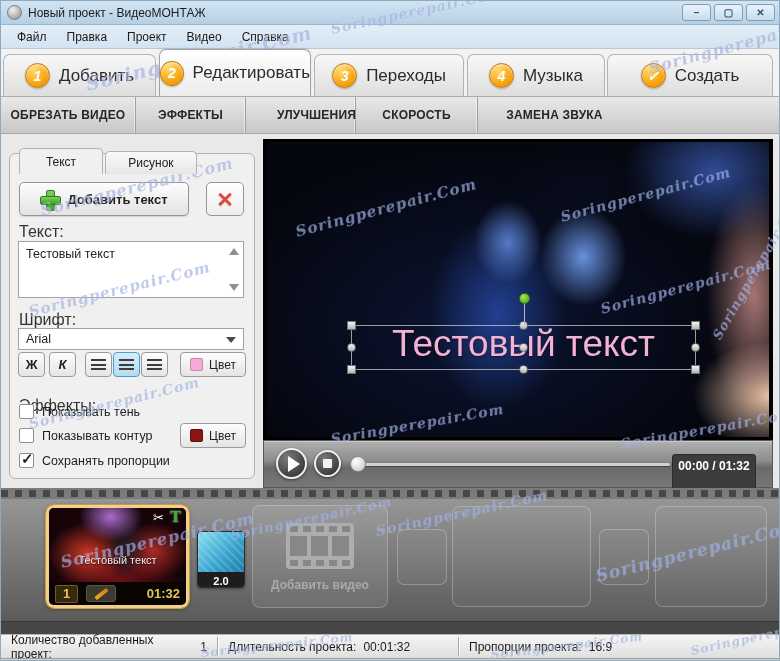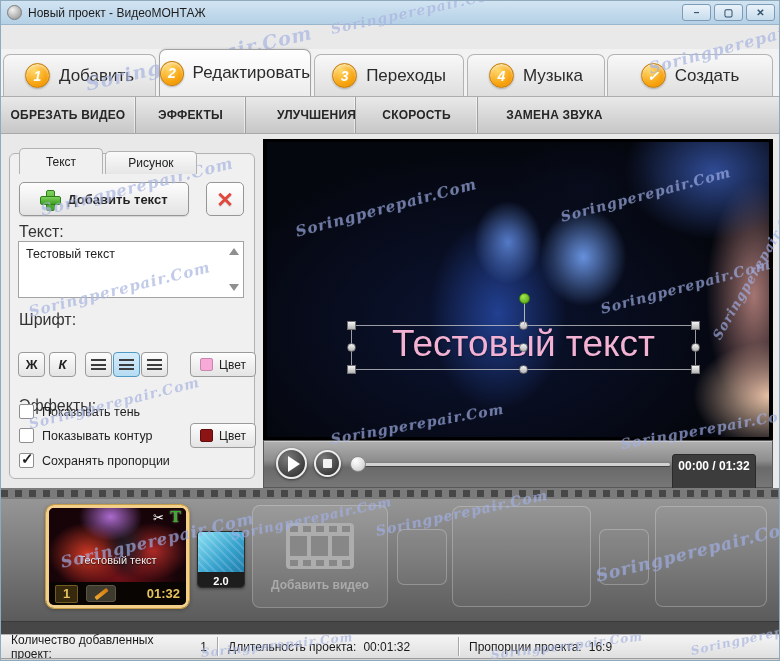--- a/index.html
+++ b/index.html
@@ -87,21 +87,21 @@
     border:1px solid #a3a3a3; font-size:12.5px; color:#222; display:flex; align-items:center; padding-left:7px; }
   .selarr{ position:absolute; right:7px; top:8px; width:0; height:0;
     border-left:5px solid transparent; border-right:5px solid transparent; border-top:6px solid #4a4a4a; }
 
   .fmtbtn{ position:absolute; top:351px; width:27px; height:25px; border:1px solid #9a9a9a; border-radius:4px;
     background:linear-gradient(#fdfdfd,#e4e4e4); display:flex; align-items:center; justify-content:center;
     font-size:13px; color:#222; }
   .fmtbtn.on{ background:linear-gradient(#d6ecfa,#b5dcf2); border-color:#509bc6; }
   .iconlines{ width:15px; height:11px;
     background:repeating-linear-gradient(to bottom,#3c3c3c 0 2px, transparent 2px 4.6px); }
-  .colorbtn{ position:absolute; left:189px; width:66px; height:25px; border:1px solid #9a9a9a; border-radius:4px;
+  .colorbtn{ position:absolute; left:179px; width:66px; height:25px; border:1px solid #9a9a9a; border-radius:4px;
     background:linear-gradient(#fdfdfd,#e4e4e4); display:flex; align-items:center; justify-content:center; gap:6px;
     font-size:12px; color:#222; }
   .swatch{ width:13px; height:13px; border-radius:2px; }
   .sw-pink{ background:#f7a9d7; border:1px solid #c987b0; }
   .sw-red{ background:#8d1414; border:1px solid #600d0d; }
 
   .cbrow{ position:absolute; left:18px; display:flex; align-items:center; gap:8px; }
   .cbox{ width:15px; height:15px; background:#fff; border:1px solid #8f8f8f; border-radius:2px; position:relative; }
   .cbox .tick{ position:absolute; left:1px; top:-4px; font-size:15px; font-weight:bold; color:#222; }
   .cblabel{ font-size:12.5px; color:#222; }
@@ -220,20 +220,27 @@
   <div class="titlebar">
     <div class="appicon"></div>
     <span class="wtitle">Новый проект - ВидеоМОНТАЖ</span>
     <div class="wcontrols">
       <div class="wbtn">–</div>
       <div class="wbtn">▢</div>
       <div class="wbtn">✕</div>
     </div>
   </div>
 
+  <div class="menubar">
+    <span class="menuitem">Файл</span>
+    <span class="menuitem">Правка</span>
+    <span class="menuitem">Проект</span>
+    <span class="menuitem">Видео</span>
+    <span class="menuitem">Справка</span>
+  </div>
 
   <div class="steps">
     <div class="step" style="left:2px;width:153px;">
       <span class="badge">1</span>
       <span class="steplabel">Добавить</span>
     </div>
     <div class="step active" style="left:158px;width:152px;">
       <span class="badge">2</span>
       <span class="steplabel">Редактировать</span>
     </div>
@@ -272,20 +279,24 @@
   </div>
 
   <span class="flabel" style="left:18px;top:222px;">Текст:</span>
   <div class="txtarea">
     <span>Тестовый текст</span>
     <span class="scrollarr sa-up"></span>
     <span class="scrollarr sa-dn"></span>
   </div>
 
   <span class="flabel" style="left:18px;top:310px;">Шрифт:</span>
+  <div class="fselect">
+    <span>Arial</span>
+    <span class="selarr"></span>
+  </div>
 
   <div class="fmtbtn" style="left:17px;font-weight:bold;">Ж</div>
   <div class="fmtbtn" style="left:48px;font-style:italic;font-weight:bold;">К</div>
   <div class="fmtbtn" style="left:84px;">
       <span class="iconlines"></span>
     </div>
   <div class="fmtbtn on" style="left:112px;">
       <span class="iconlines"></span>
     </div>
   <div class="fmtbtn" style="left:140px;">

